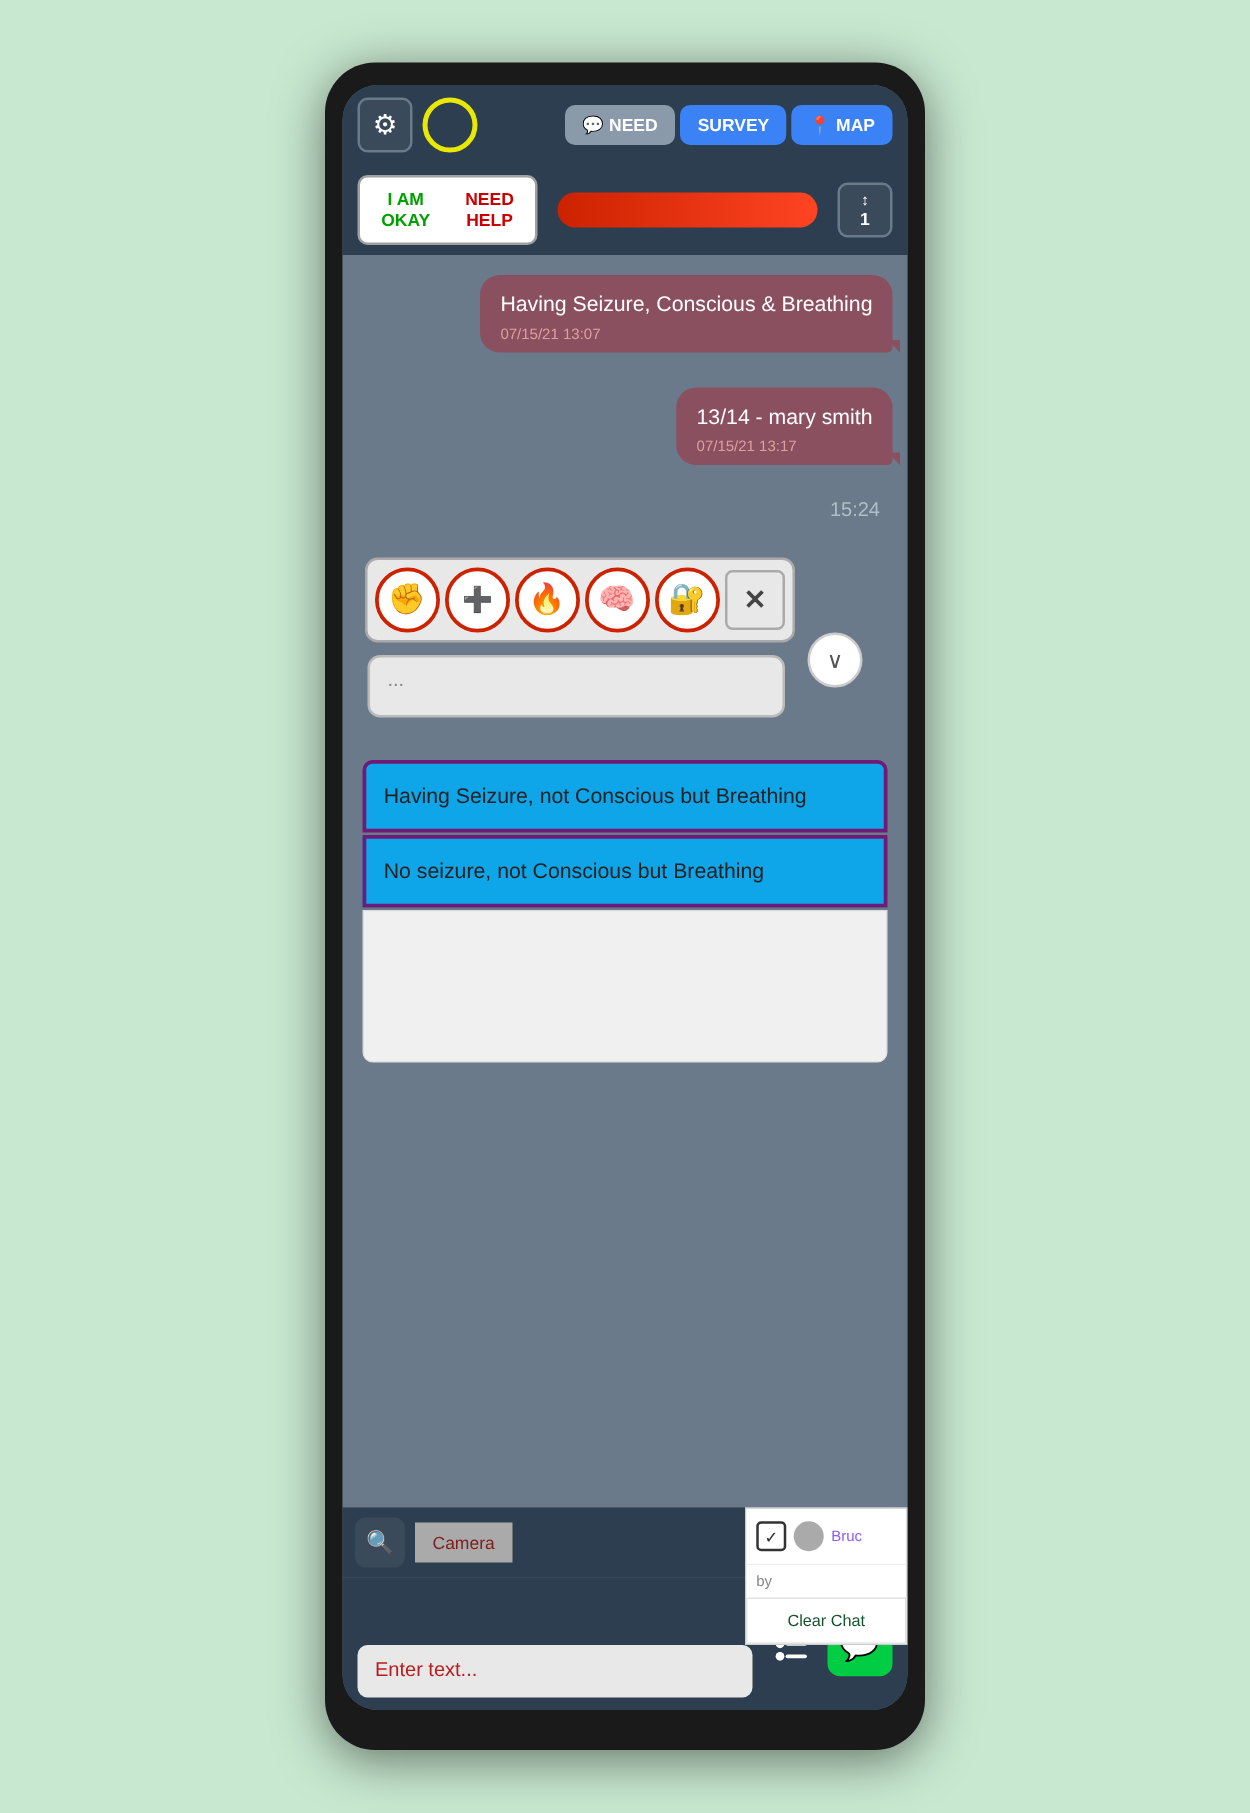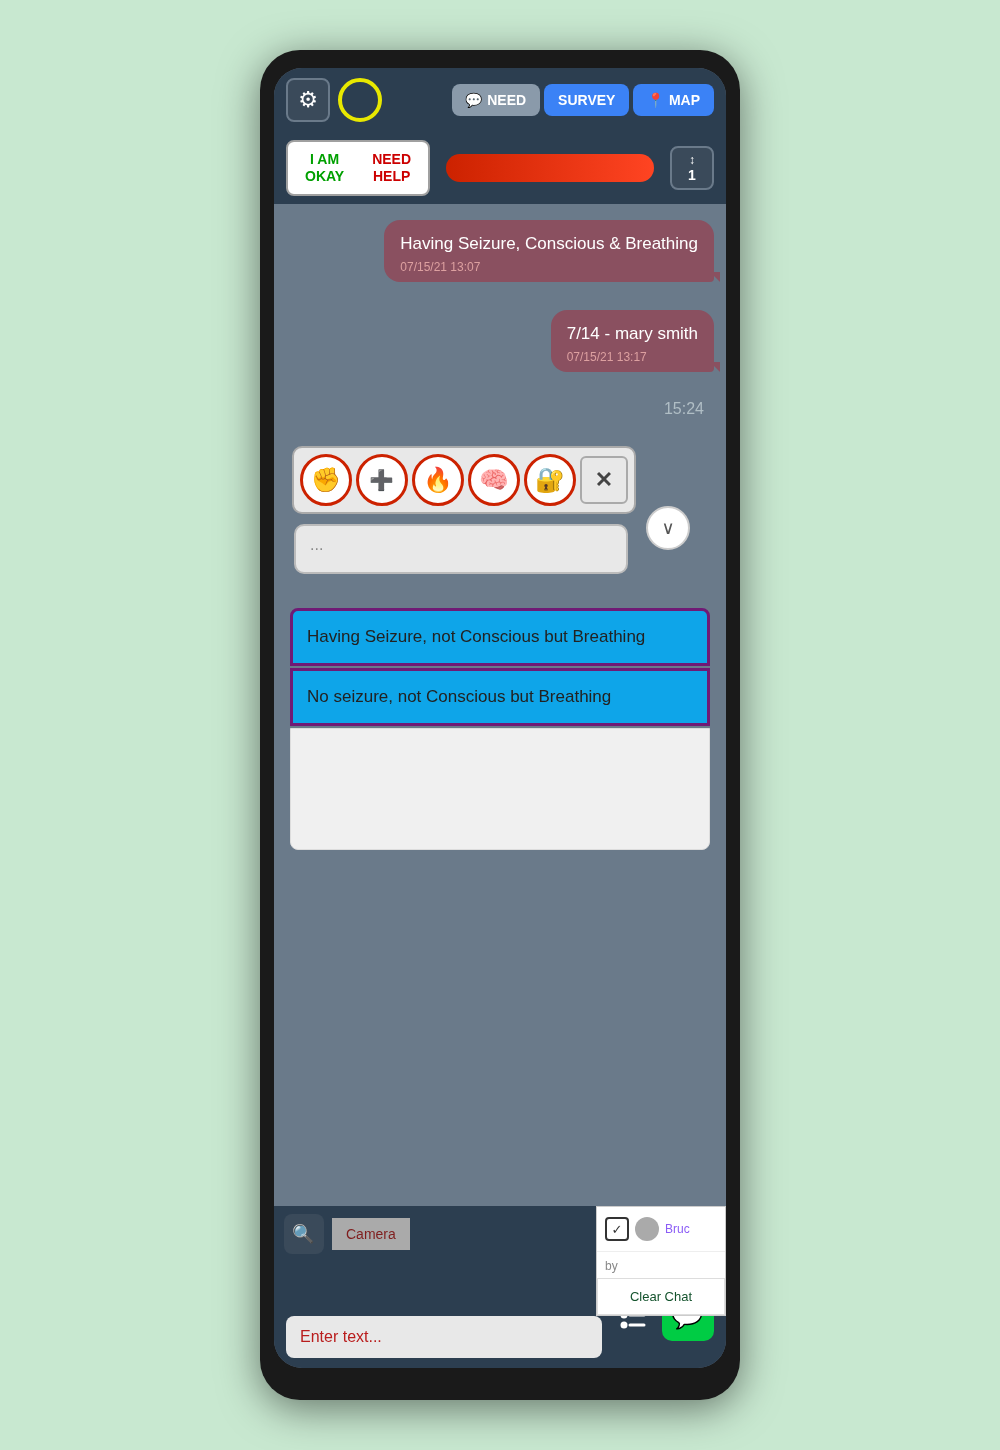--- a/index.html
+++ b/index.html
@@ -367,21 +367,21 @@
 
       <div style="display:flex; justify-content:flex-end;">
         <div class="message-bubble">
           <div class="message-text">Having Seizure, Conscious &amp; Breathing</div>
           <div class="message-time">07/15/21 13:07</div>
         </div>
       </div>
 
       <div style="display:flex; justify-content:flex-end;">
         <div class="message-bubble">
-          <div class="message-text">7/14 - mary smith</div>
+          <div class="message-text">13/14 - mary smith</div>
           <div class="message-time">07/15/21 13:17</div>
         </div>
       </div>
 
       <div class="time-divider">
         <span>15:24</span>
       </div>
 
       <div style="display:flex; align-items:flex-start; gap:10px;">
         <div style="display:flex;flex-direction:column;gap:6px;">

